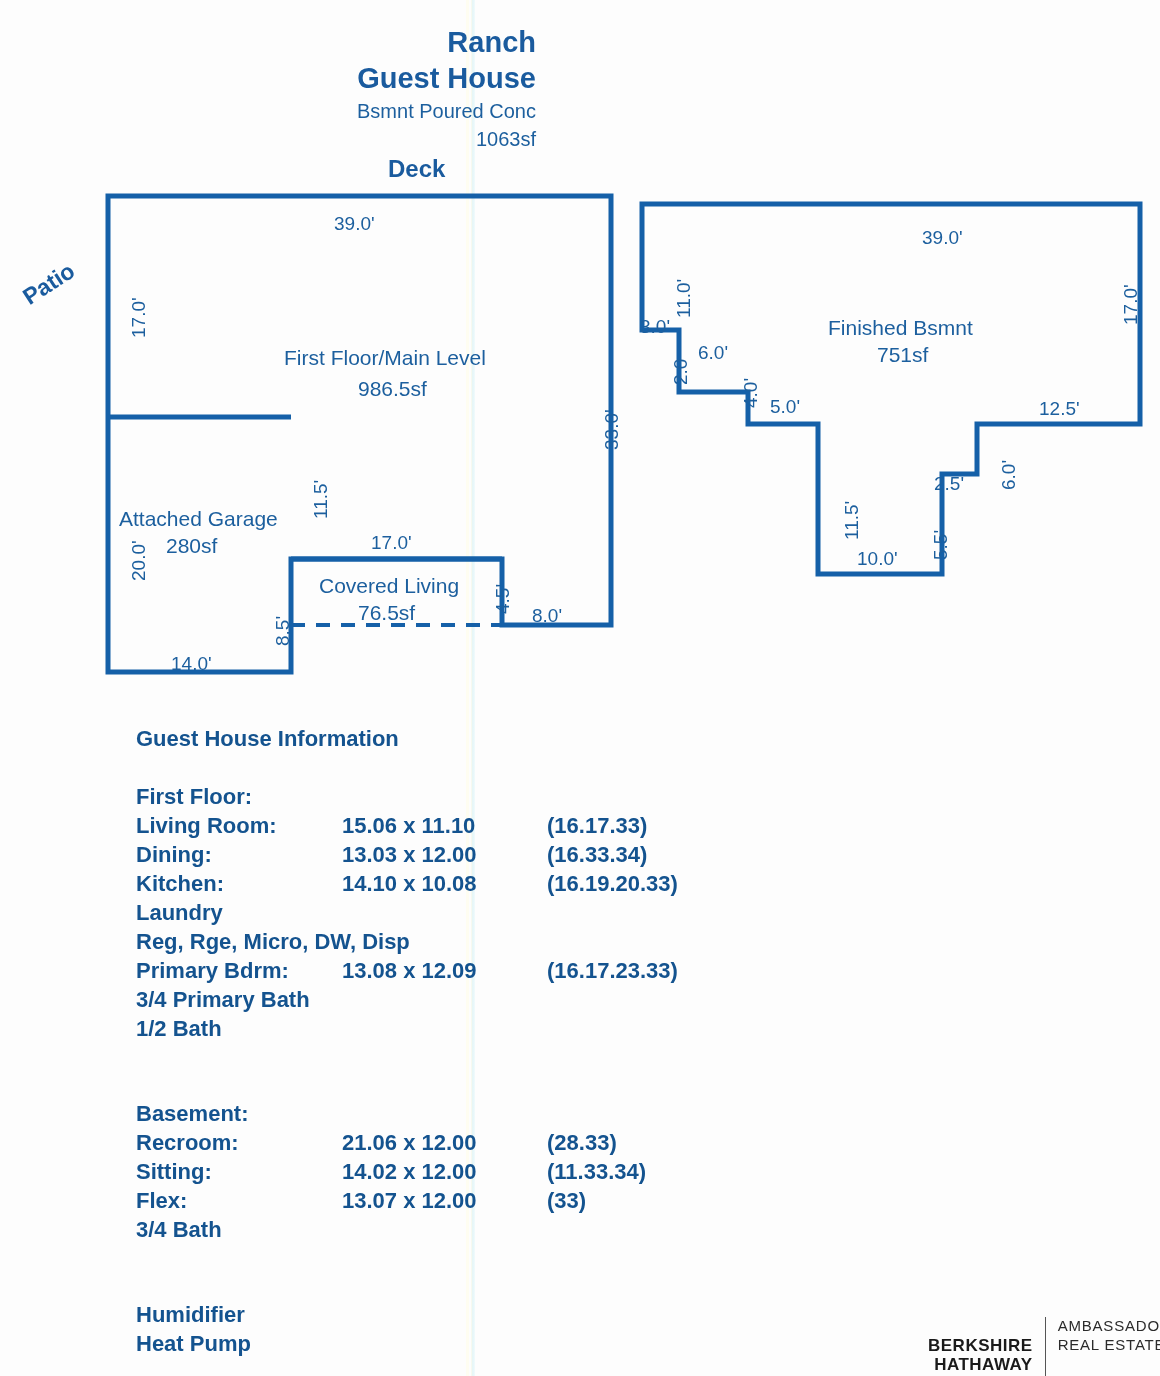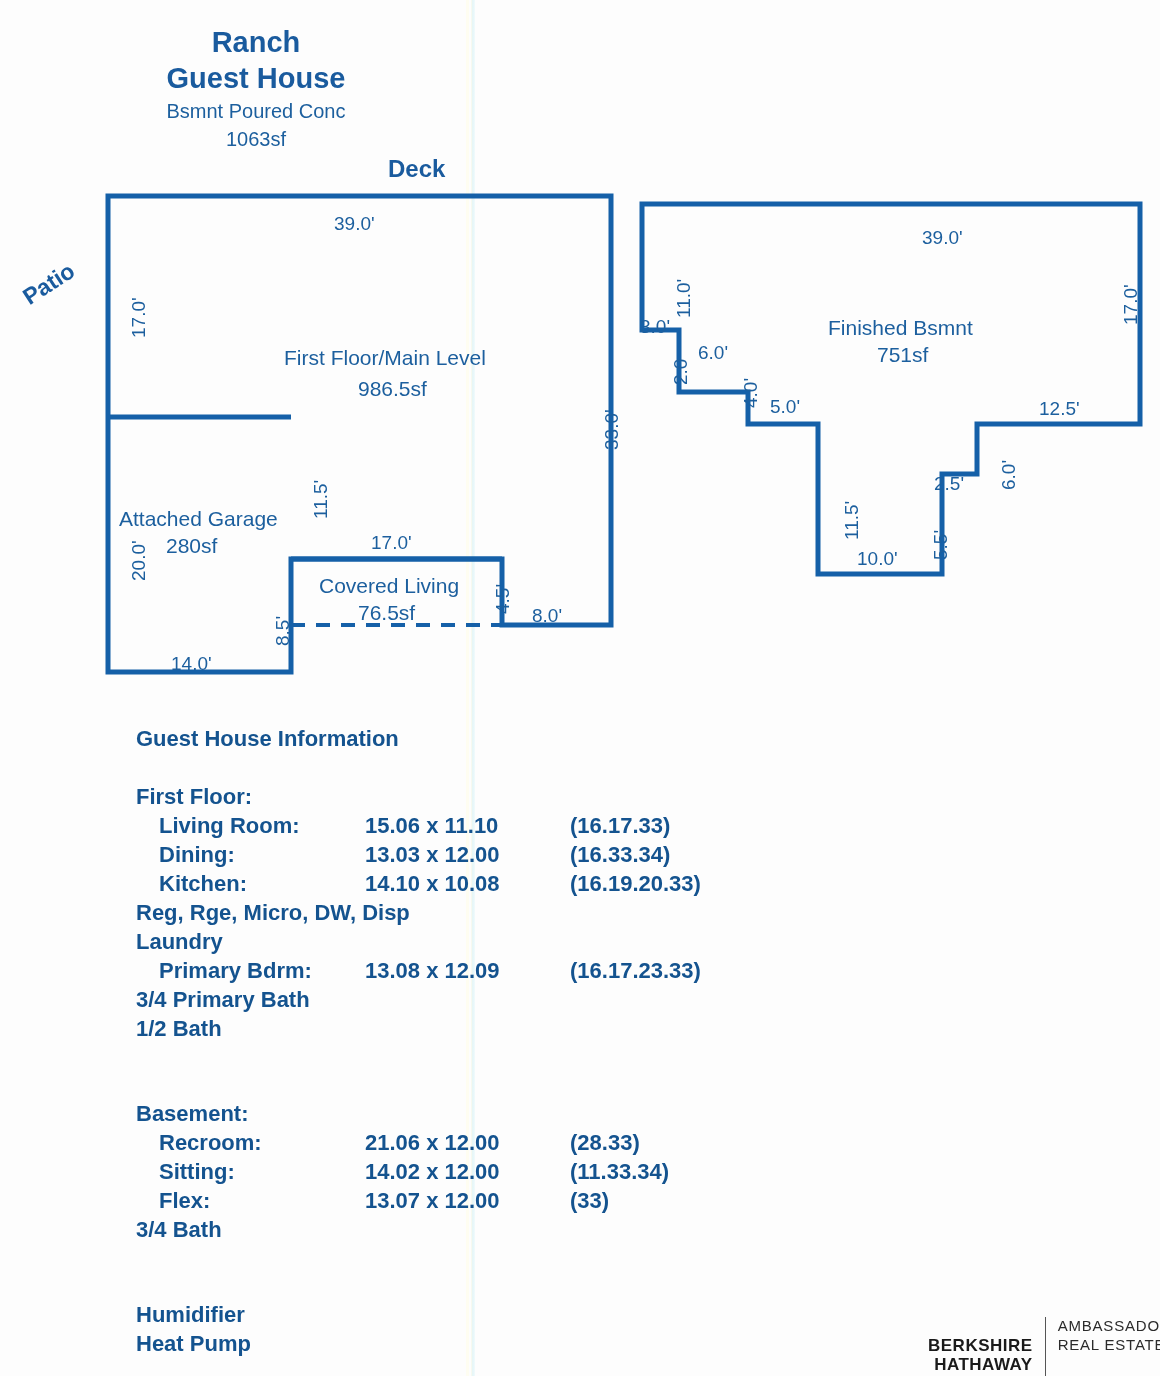--- a/index.html
+++ b/index.html
@@ -50,22 +50,23 @@
     width: 1160px;
     height: 1376px;
     overflow: visible;
   }
 
   .title-blk {
     position: absolute;
     left: 0px;
     top: 24px;
     width: 512px;
-    text-align: center;
+    text-align: right;
     color: #1a5b9e;
+    padding-left: 24px;
   }
   .title-l1 {
     font-size: 29px;
     font-weight: bold;
     line-height: 36px;
     letter-spacing: 0px;
   }
   .title-l2 {
     font-size: 29px;
     font-weight: bold;
@@ -140,21 +141,20 @@
   .sec-head {
     font-size: 22px;
     font-weight: bold;
     line-height: 29px;
   }
   .row {
     display: flex;
     line-height: 29px;
     font-size: 22px;
     font-weight: bold;
-    margin-left: 23px;
   }
   .c-name  { width: 206px; }
   .c-size  { width: 205px; }
   .c-ref   { width: 250px; }
   .plain {
     font-size: 22px;
     font-weight: bold;
     line-height: 29px;
   }
   .gap-md { height: 56px; }
@@ -323,22 +323,22 @@
       <span class="c-name">Dining:</span>
       <span class="c-size">13.03 x 12.00</span>
       <span class="c-ref">(16.33.34)</span>
     </div>
     <div class="row">
       <span class="c-name">Kitchen:</span>
       <span class="c-size">14.10 x 10.08</span>
       <span class="c-ref">(16.19.20.33)</span>
     </div>
 
+    <div class="plain">Laundry</div>
     <div class="plain">Reg, Rge, Micro, DW, Disp</div>
-    <div class="plain">Laundry</div>
 
     <div class="row">
       <span class="c-name">Primary  Bdrm:</span>
       <span class="c-size">13.08 x 12.09</span>
       <span class="c-ref">(16.17.23.33)</span>
     </div>
 
     <div class="plain">3/4 Primary Bath</div>
     <div class="plain">1/2 Bath</div>
 

